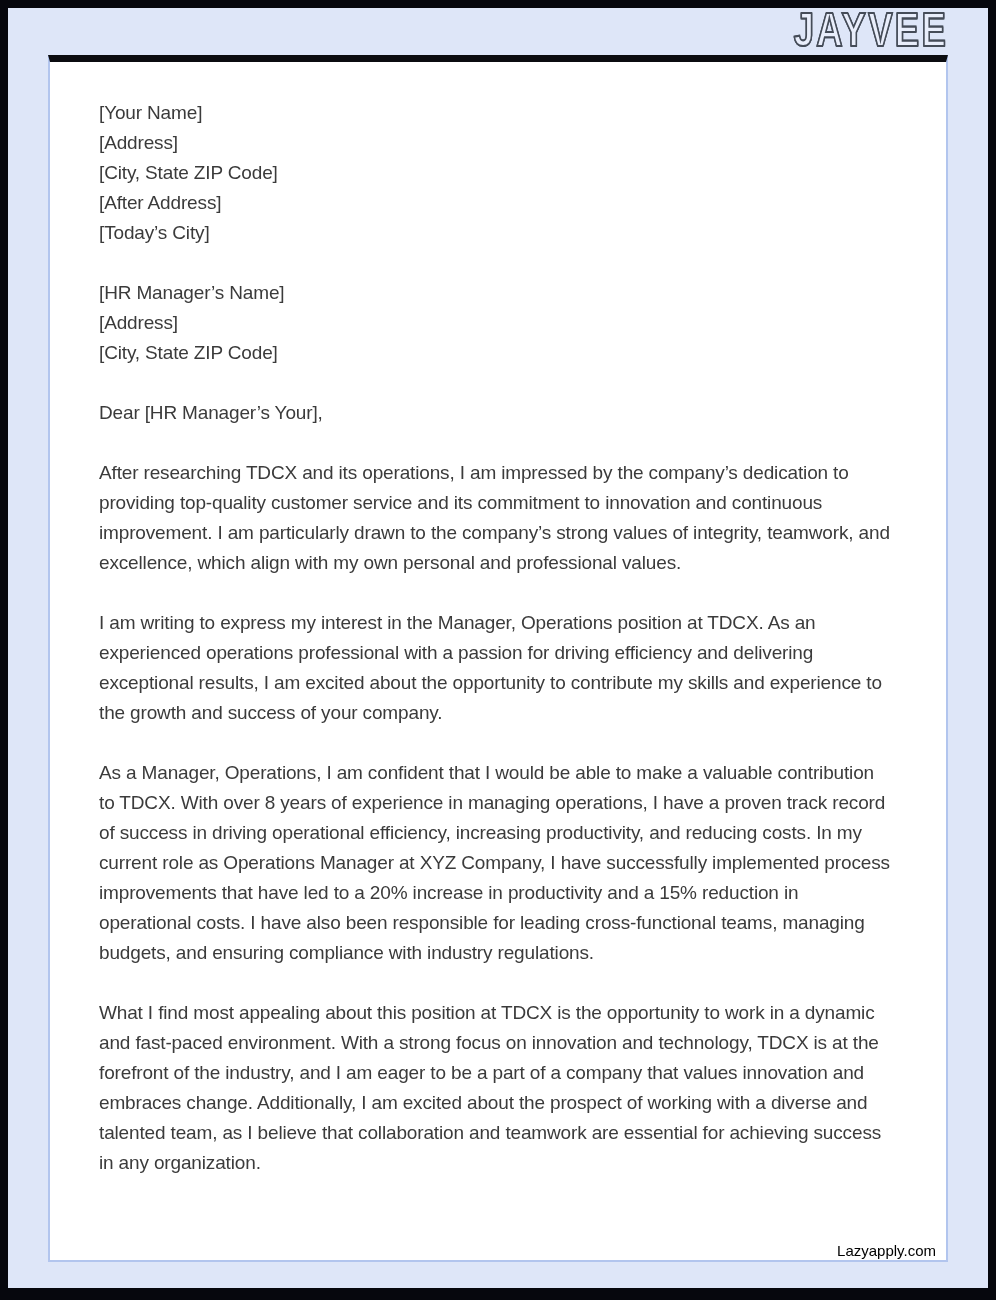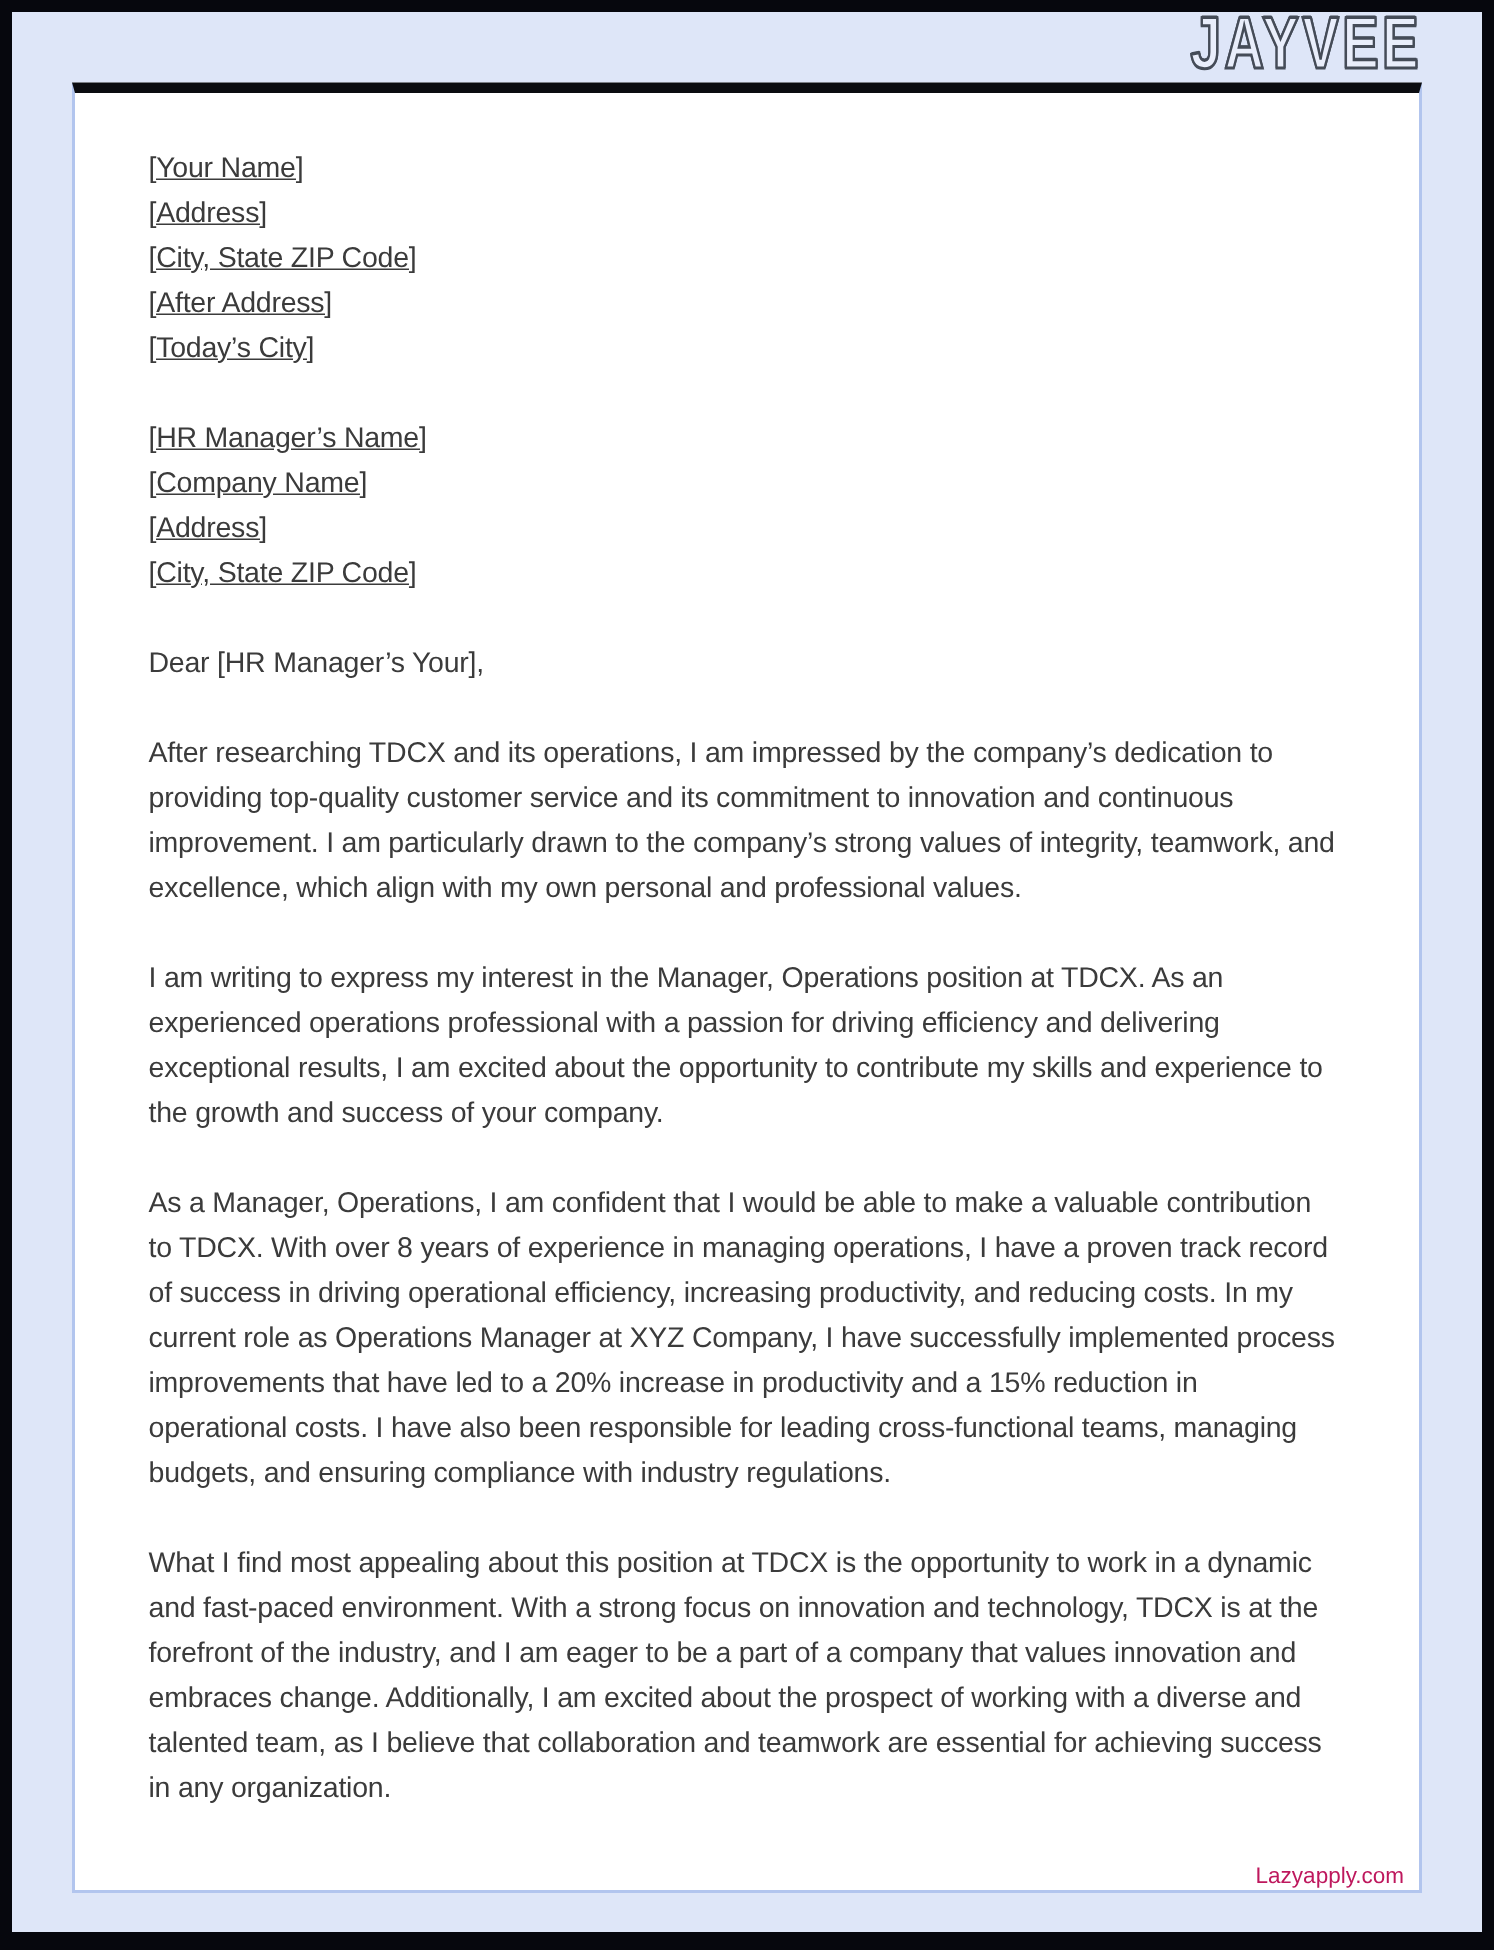--- a/index.html
+++ b/index.html
@@ -57,29 +57,28 @@
     color: #3b3b3b;
     font-size: 19px;
     line-height: 30px;
     letter-spacing: -0.15px;
   }
   .block, .para {
     margin: 0 0 30px 0;
   }
   .line {
     white-space: pre-wrap;
-    text-decoration: underline;
   }
   .watermark {
     position: absolute;
     right: 10px;
     bottom: 0px;
     font-size: 15px;
     line-height: 18px;
-    color: #be185d;
+    color: #000000;
   }
 </style>
 </head>
 <body>
 
 <div class="page-bg"></div>
 
 <div class="logo">JAYVEE</div>
 
 <div class="doc">
@@ -88,21 +87,20 @@
     <div class="block">
       <div class="line">[Your Name]</div>
       <div class="line">[Address]</div>
       <div class="line">[City, State ZIP Code]</div>
       <div class="line">[After Address]</div>
       <div class="line">[Today’s City]</div>
     </div>
 
     <div class="block">
       <div class="line">[HR Manager’s Name]</div>
-      <div class="line">[Company Name]</div>
       <div class="line">[Address]</div>
       <div class="line">[City, State ZIP Code]</div>
     </div>
 
     <div class="block">Dear [HR Manager’s Your],</div>
 
     <p class="para">After researching TDCX and its operations, I am impressed by the company’s dedication to providing top-quality customer service and its commitment to innovation and continuous improvement. I am particularly drawn to the company’s strong values of integrity, teamwork, and excellence, which align with my own personal and professional values.</p>
     <p class="para">I am writing to express my interest in the Manager, Operations position at TDCX. As an experienced operations professional with a passion for driving efficiency and delivering exceptional results, I am excited about the opportunity to contribute my skills and experience to the growth and success of your company.</p>
     <p class="para">As a Manager, Operations, I am confident that I would be able to make a valuable contribution to TDCX. With over 8 years of experience in managing operations, I have a proven track record of success in driving operational efficiency, increasing productivity, and reducing costs. In my current role as Operations Manager at XYZ Company, I have successfully implemented process improvements that have led to a 20% increase in productivity and a 15% reduction in operational costs. I have also been responsible for leading cross-functional teams, managing budgets, and ensuring compliance with industry regulations.</p>
     <p class="para">What I find most appealing about this position at TDCX is the opportunity to work in a dynamic and fast-paced environment. With a strong focus on innovation and technology, TDCX is at the forefront of the industry, and I am eager to be a part of a company that values innovation and embraces change. Additionally, I am excited about the prospect of working with a diverse and talented team, as I believe that collaboration and teamwork are essential for achieving success in any organization.</p>

